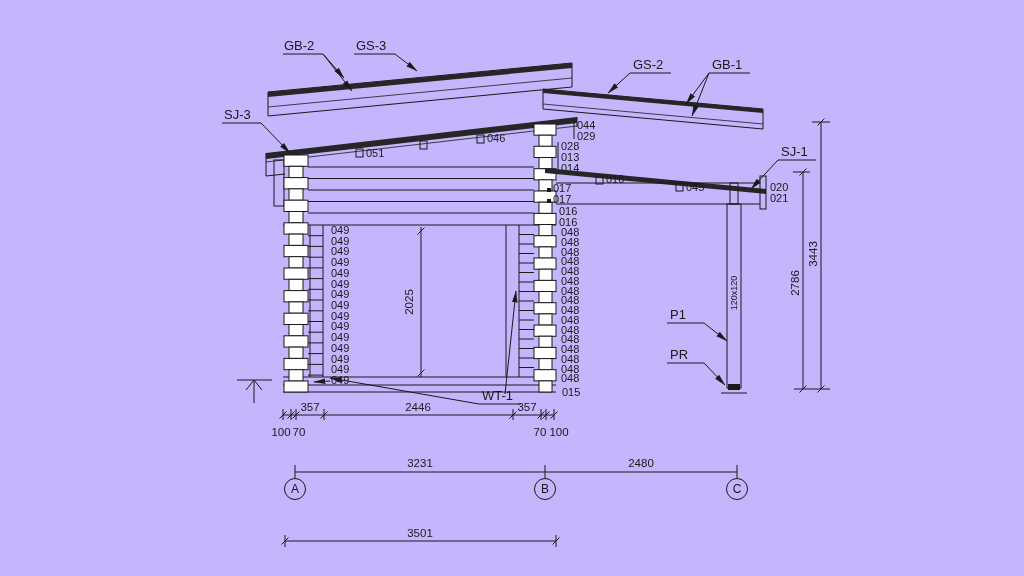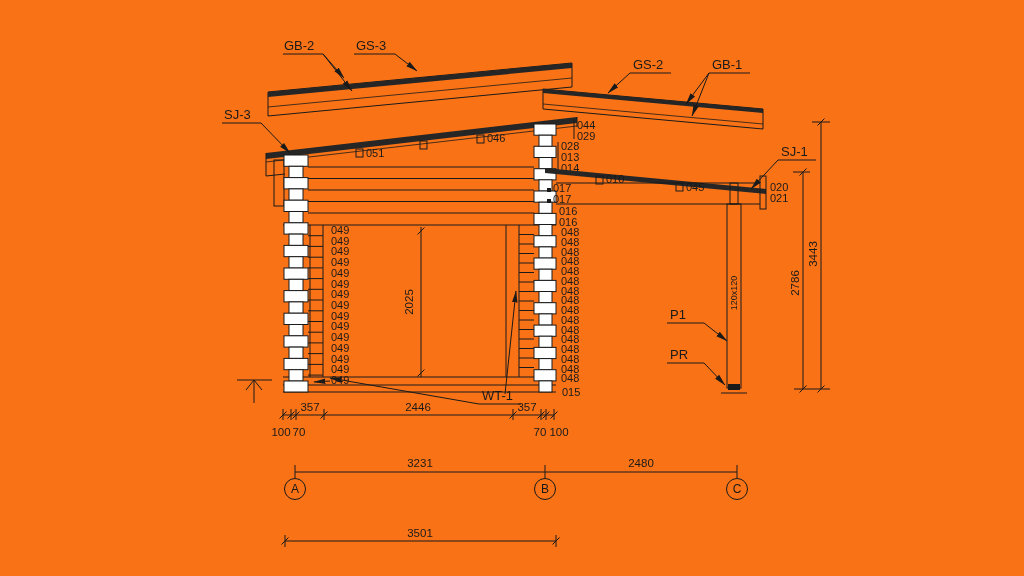--- a/index.html
+++ b/index.html
@@ -1,16 +1,16 @@
 <!DOCTYPE html>
 <html><head>
 <meta charset="utf-8">
 <style>
   html,body{margin:0;padding:0;background:#fff;}
-  .stage{width:1024px;height:576px;position:relative;background:#f97316;overflow:hidden;}
+  .stage{width:1024px;height:576px;position:relative;background:#c4b5fd;overflow:hidden;}
   svg{display:block;}
   .ln{fill:none;stroke:#1a1a1a;stroke-width:1;}
   .thin{fill:none;stroke:#1a1a1a;stroke-width:0.8;}
   .thick{fill:#262626;stroke:none;}
   .cell{fill:#ffffff;stroke:#1a1a1a;stroke-width:1;}
   .solid{fill:#1a1a1a;stroke:none;}
   text{fill:#1a1a1a;font-family:"Liberation Sans","DejaVu Sans",sans-serif;}
   .lbl{font-size:13px;}
   .num{font-size:11px;}
   .dim{font-size:11.5px;}

